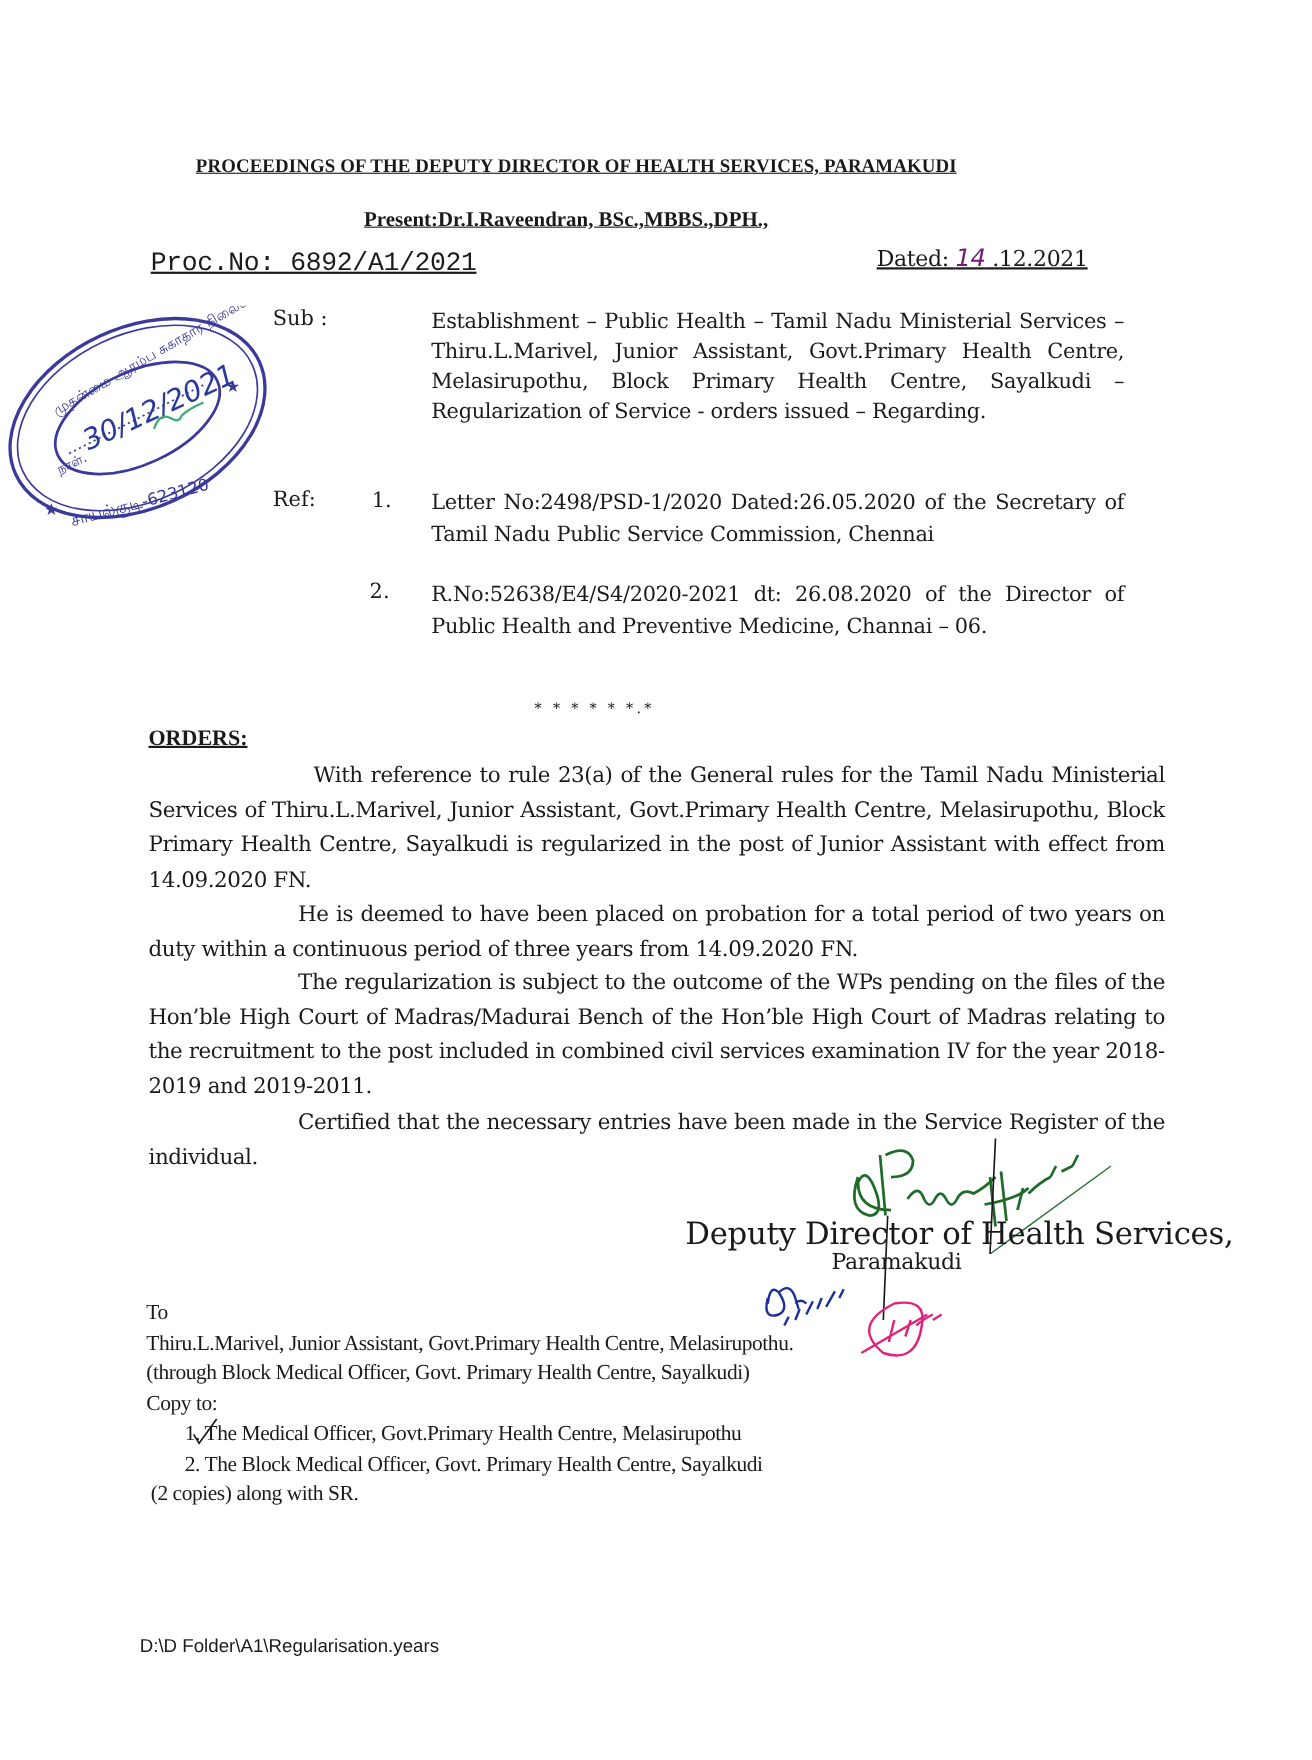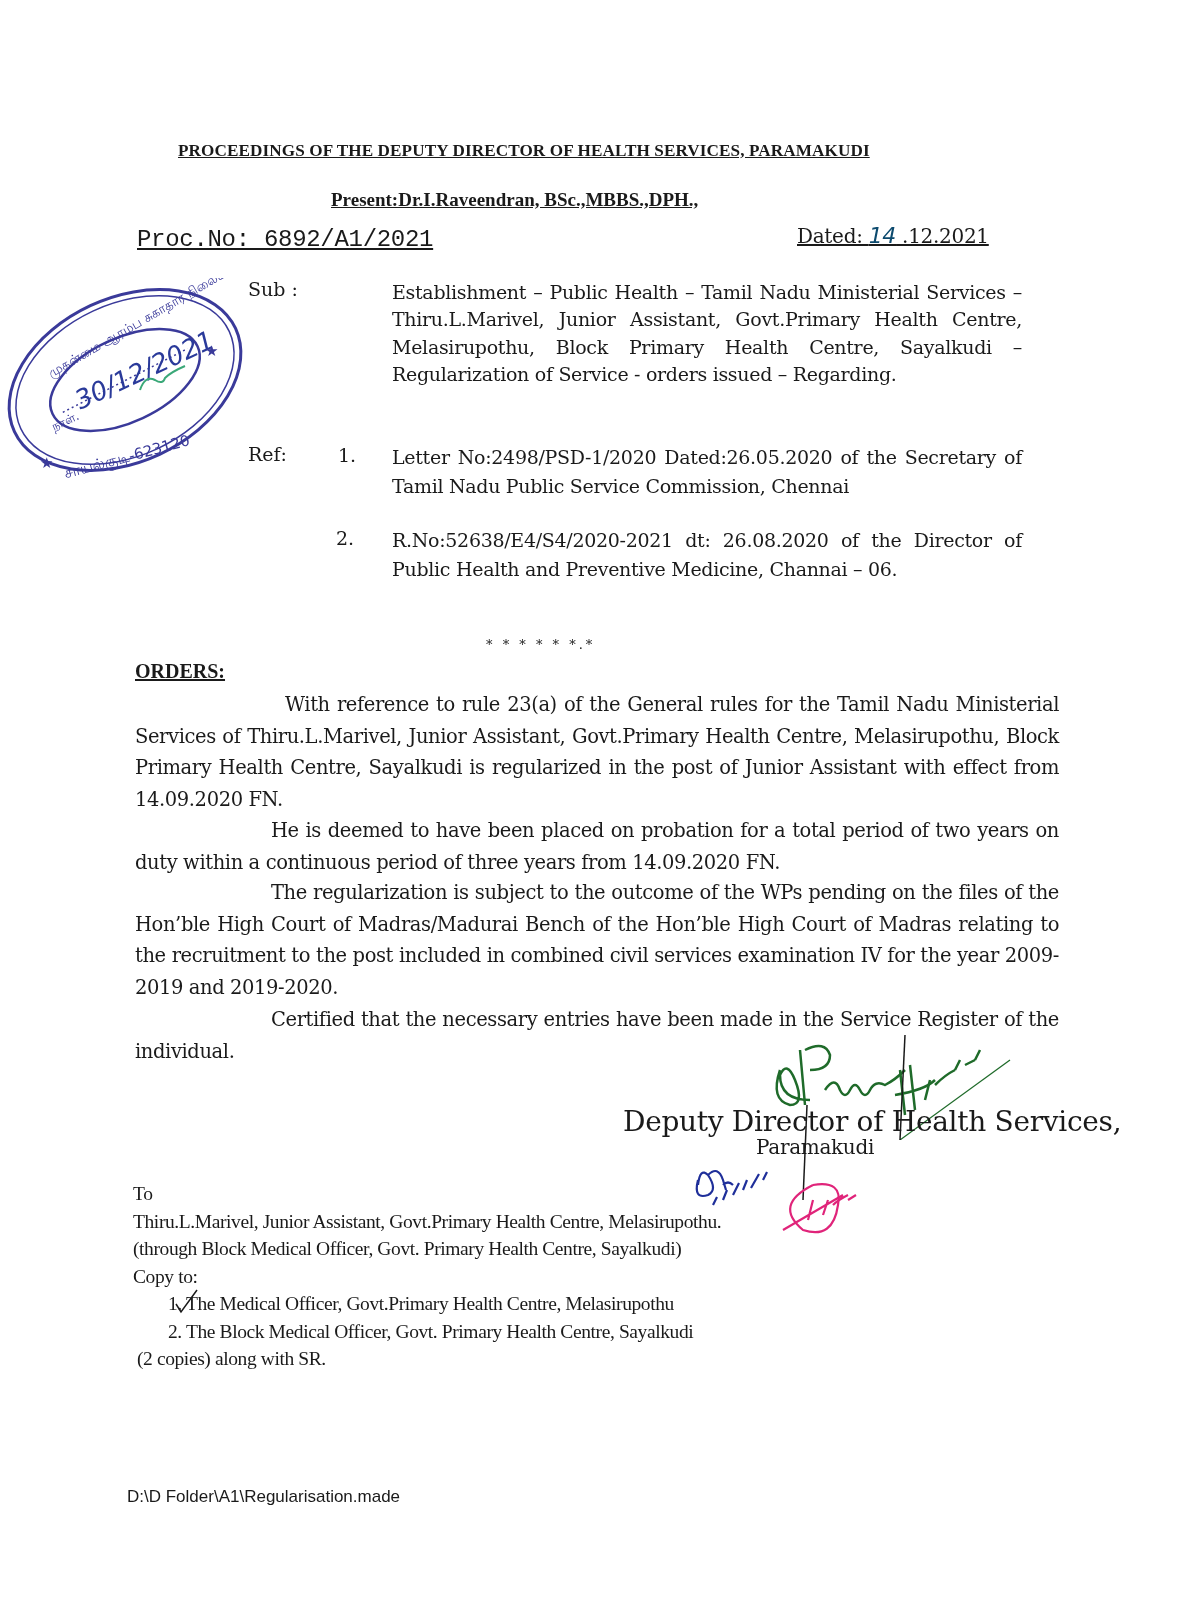--- a/index.html
+++ b/index.html
@@ -4,21 +4,21 @@
 <style>
   html, body { margin:0; padding:0; background:#ffffff; }
   body { width:1193px; height:1600px; position:relative; overflow:hidden;
          font-family:"DejaVu Serif","Liberation Serif",serif; color:#1a1a1a; }
   .abs { position:absolute; white-space:nowrap; }
   .hdr { font-family:"Liberation Serif",serif; font-weight:bold; text-decoration:underline; }
   .title { left:178px; top:140px; font-size:17.5px; letter-spacing:0.1px; transform:scaleX(0.98); transform-origin:left; }
   .present { left:331px; top:174px; font-size:19px;margin-top:15px; }
   .procno { left:137px; top:226px; font-size:24px; text-decoration:underline; font-family:Liberation Mono, monospace; letter-spacing:-0.3px; }
   .dated { left:797px; top:223px; font-size:20px; text-decoration:underline; font-family:"DejaVu Serif",serif; letter-spacing:-0.3px; }
-  .hand-date { color:#0c4a6e; font-family:"DejaVu Sans",sans-serif; font-style:italic; font-size:22px; }
+  .hand-date { color:#701a75; font-family:"DejaVu Sans",sans-serif; font-style:italic; font-size:22px; }
   .label { font-size:19px; font-family:"DejaVu Serif",serif; }
   .subtext { position:absolute; left:392px; top:279px; width:630px; font-size:19px; line-height:27.3px;
              text-align:justify; font-family:"DejaVu Serif",serif; letter-spacing:-0.3px; }
   .refnum { font-size:19px; font-family:"DejaVu Serif",serif; }
   .reftext { position:absolute; left:392px; width:630px; font-size:19px; line-height:28.5px; font-family:"DejaVu Serif",serif; letter-spacing:-0.3px; text-align:justify; }
   .stars { left:486px; top:637px; font-size:13px; letter-spacing:3px; }
   .orders { left:135px; top:660px; font-size:20px; font-weight:bold; text-decoration:underline; font-family:"Liberation Serif",serif; }
   .para { position:absolute; left:135px; width:924px; font-size:19.5px; line-height:31.5px;
           text-align:justify; font-family:"DejaVu Serif",serif; letter-spacing:-0.4px; }
   .para .indent { display:inline-block; width:150px; }
@@ -63,21 +63,21 @@
 <div class="reftext" style="top:443px;">Letter No:2498/PSD-1/2020 Dated:26.05.2020 of the Secretary of Tamil Nadu Public Service Commission, Chennai</div>
 <div class="abs refnum" style="left:336px; top:527px;">2.</div>
 <div class="reftext" style="top:526px;">R.No:52638/E4/S4/2020-2021 dt: 26.08.2020  of the Director of Public Health and Preventive Medicine, Channai – 06.</div>
 
 <div class="abs stars">* * * * * *.*</div>
 
 <div class="abs orders">ORDERS:</div>
 
 <div class="para" style="top:689px;"><span class="indent"></span><span>With reference to rule 23(a) of the General rules for the Tamil Nadu Ministerial Services of  Thiru.L.Marivel, Junior Assistant, Govt.Primary Health Centre, Melasirupothu, Block Primary Health Centre, Sayalkudi is regularized in the post of Junior Assistant with effect from  14.09.2020 FN.</span></div>
 <div class="para" style="top:815px;"><span class="indent" style="width:136px"></span><span>He is deemed to have been placed on probation for a total period of two years on duty within a continuous period of three years from 14.09.2020 FN.</span></div>
-<div class="para" style="top:877px;"><span class="indent" style="width:136px"></span><span>The regularization is subject to the outcome of the WPs pending on the files of the Hon’ble High Court of Madras/Madurai Bench of the Hon’ble High Court of Madras relating to the recruitment to the post included in combined civil services examination IV for the year 2009-2019 and 2019-2020.</span></div>
+<div class="para" style="top:877px;"><span class="indent" style="width:136px"></span><span>The regularization is subject to the outcome of the WPs pending on the files of the Hon’ble High Court of Madras/Madurai Bench of the Hon’ble High Court of Madras relating to the recruitment to the post included in combined civil services examination IV for the year 2018-2019 and 2019-2011.</span></div>
 <div class="para" style="top:1004px;"><span class="indent" style="width:136px"></span><span>Certified  that the necessary entries have been made in the Service Register of the individual.</span></div>
 
 <svg class="sig" style="left:760px; top:1030px;" width="260" height="110">
   <g stroke="#1f6b2a" stroke-width="2.5" fill="none">
     <path d="M20 40 q-10 30 10 35 q15 0 5 -25 q-8 -20 -15 -5 q0 25 30 25"></path>
     <path d="M40 20 l5 55 M45 20 q20 -10 25 5 q0 15 -20 15"></path>
     <path d="M65 60 q10 -15 15 0 q5 10 10 0 q5 -10 10 0 q5 10 10 0 q5 -10 15 -5 q10 -5 20 -15"></path>
     <path d="M140 40 l5 45 M150 35 l5 45 M135 65 q30 -5 40 -15"></path>
     <path d="M165 70 l5 -20 M175 55 q10 -10 20 -15 M195 40 l5 -10 M205 35 l10 -5 M215 30 l5 -10"></path>
     <path d="M140 110 l110 -80" stroke-width="1.2"></path>
@@ -108,13 +108,13 @@
   <div>(through Block Medical Officer, Govt. Primary Health Centre, Sayalkudi)</div>
   <div>Copy to:</div>
   <div style="padding-left:35px">1. The Medical Officer, Govt.Primary Health Centre, Melasirupothu</div>
   <div style="padding-left:35px">2.  The Block Medical Officer, Govt. Primary Health Centre, Sayalkudi</div>
   <div style="padding-left:4px">(2 copies) along with SR.</div>
 </div>
 <svg class="sig" style="left:172px; top:1288px;" width="30" height="26">
   <path d="M4 16 l5 8 l16 -22" stroke="#1a1a1a" stroke-width="1.5" fill="none"></path>
 </svg>
 
-<div class="abs footer">D:\D Folder\A1\Regularisation.made</div>
+<div class="abs footer">D:\D Folder\A1\Regularisation.years</div>
 
 </body></html>

